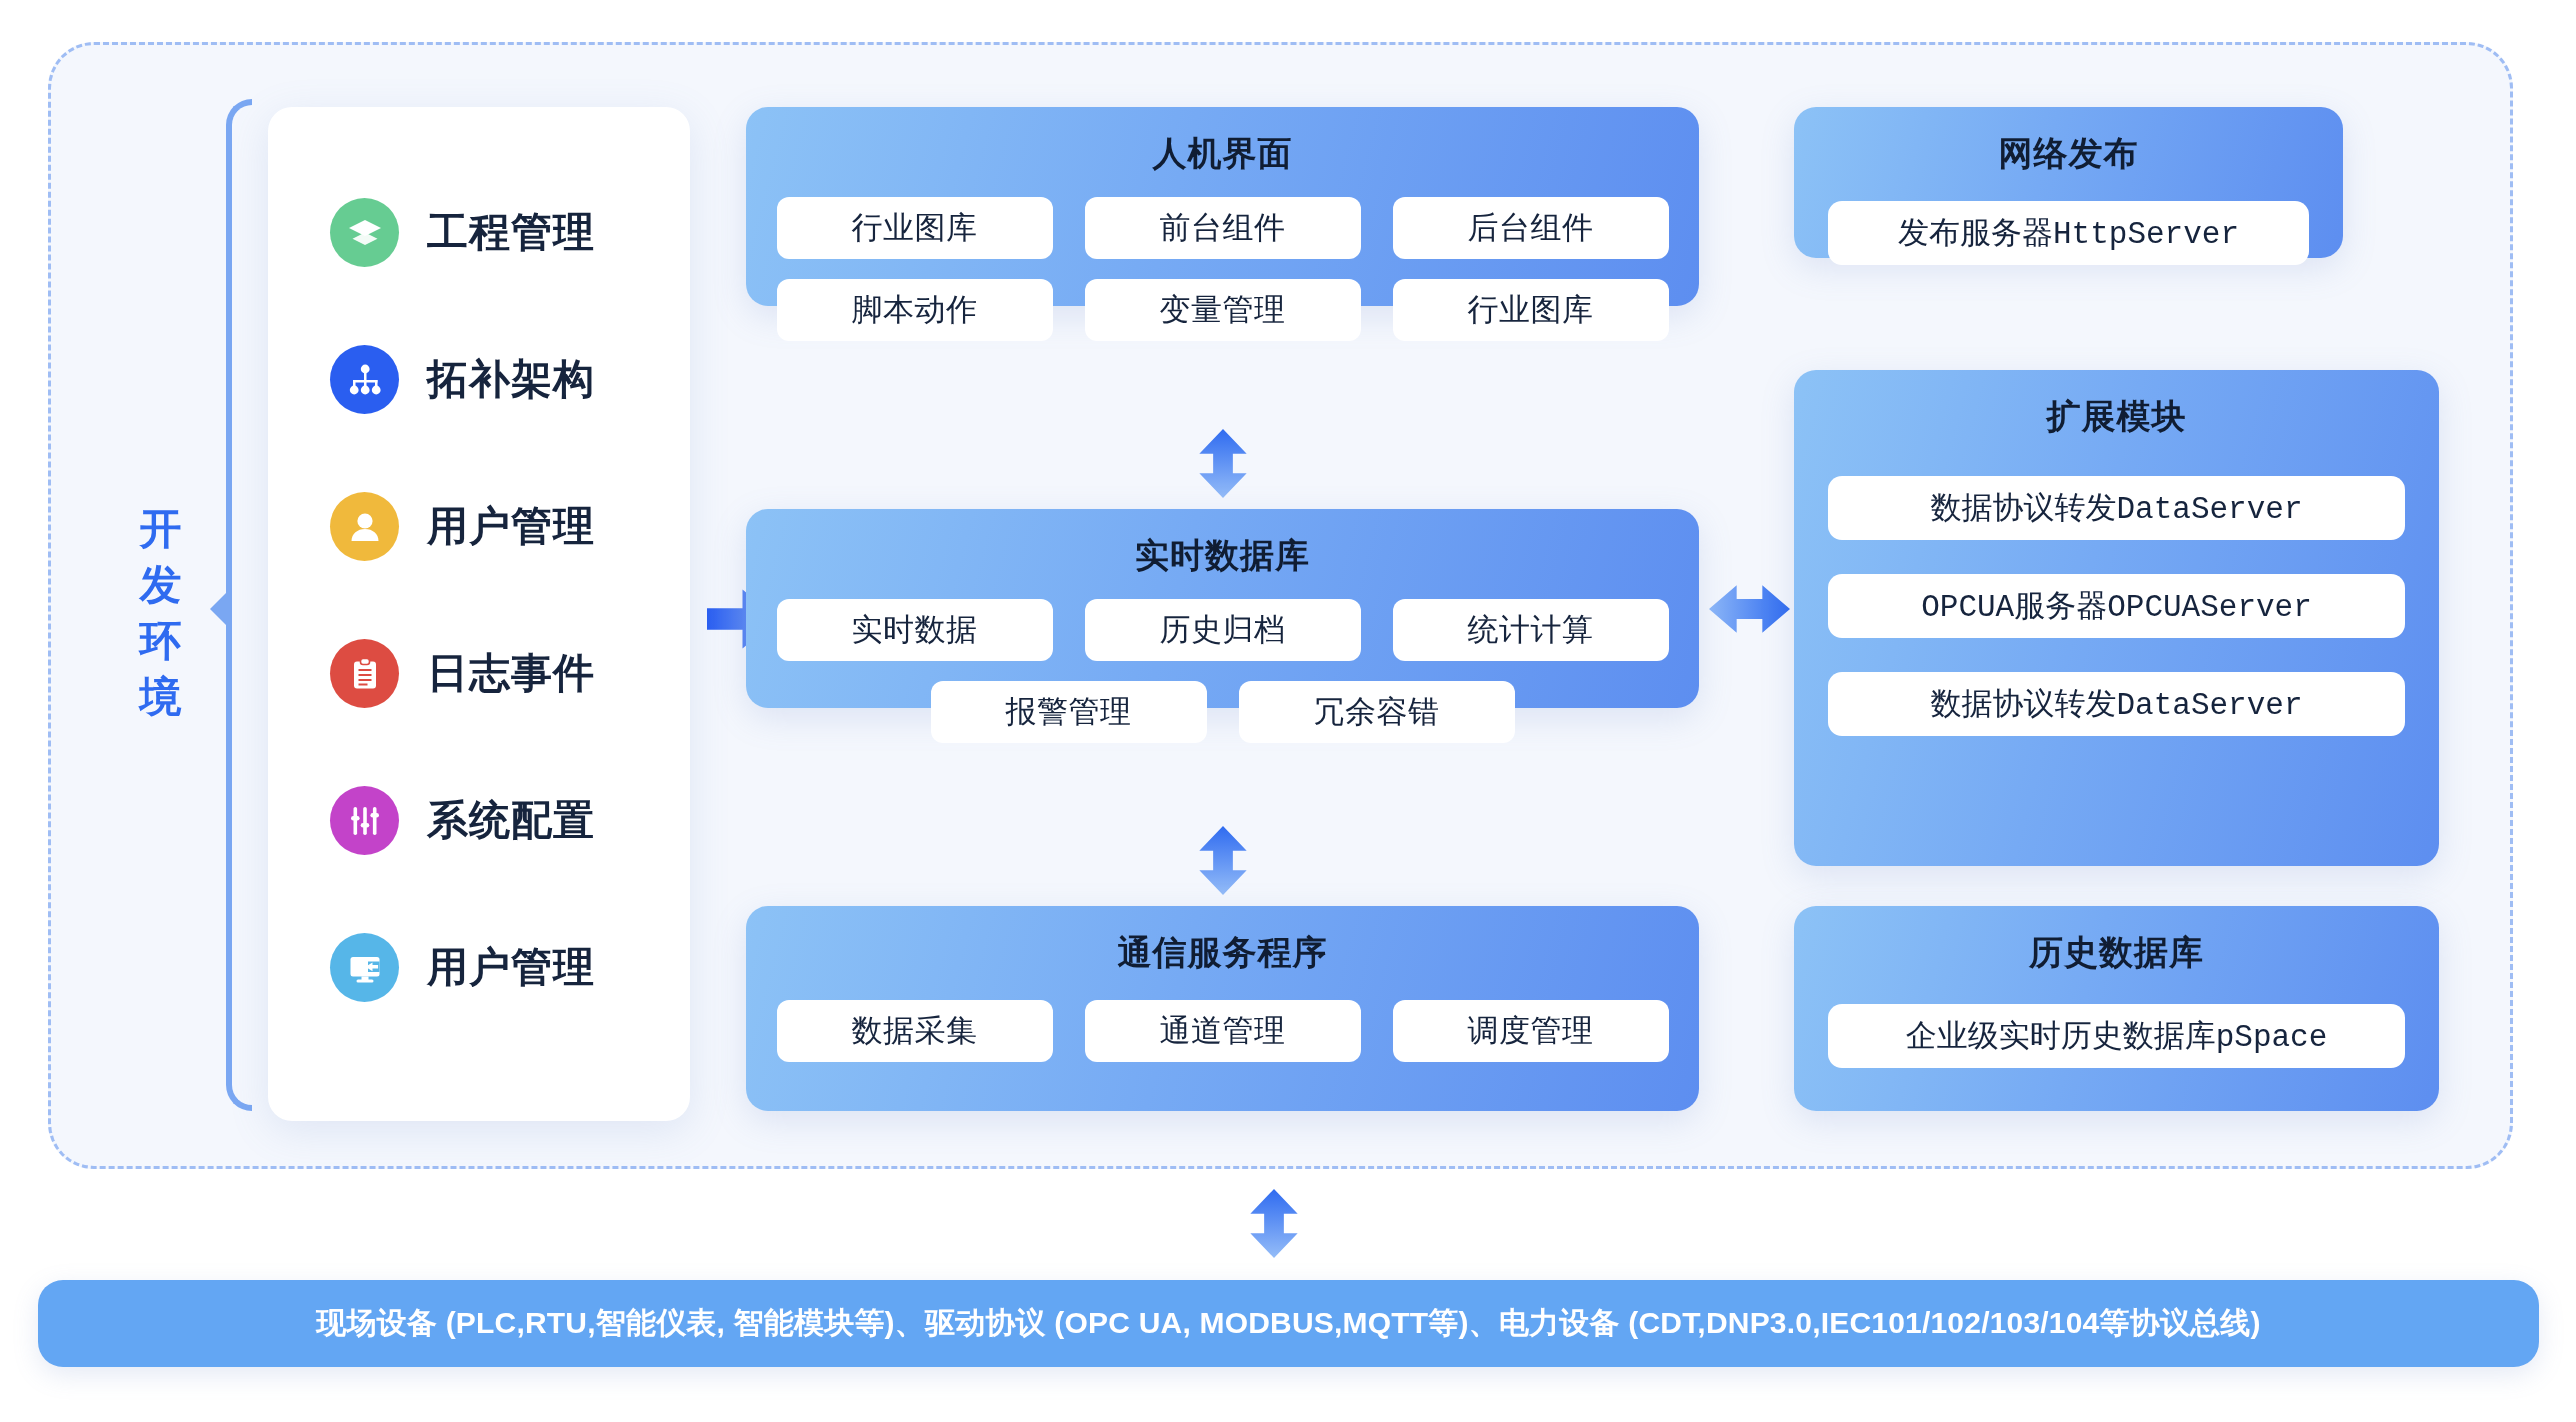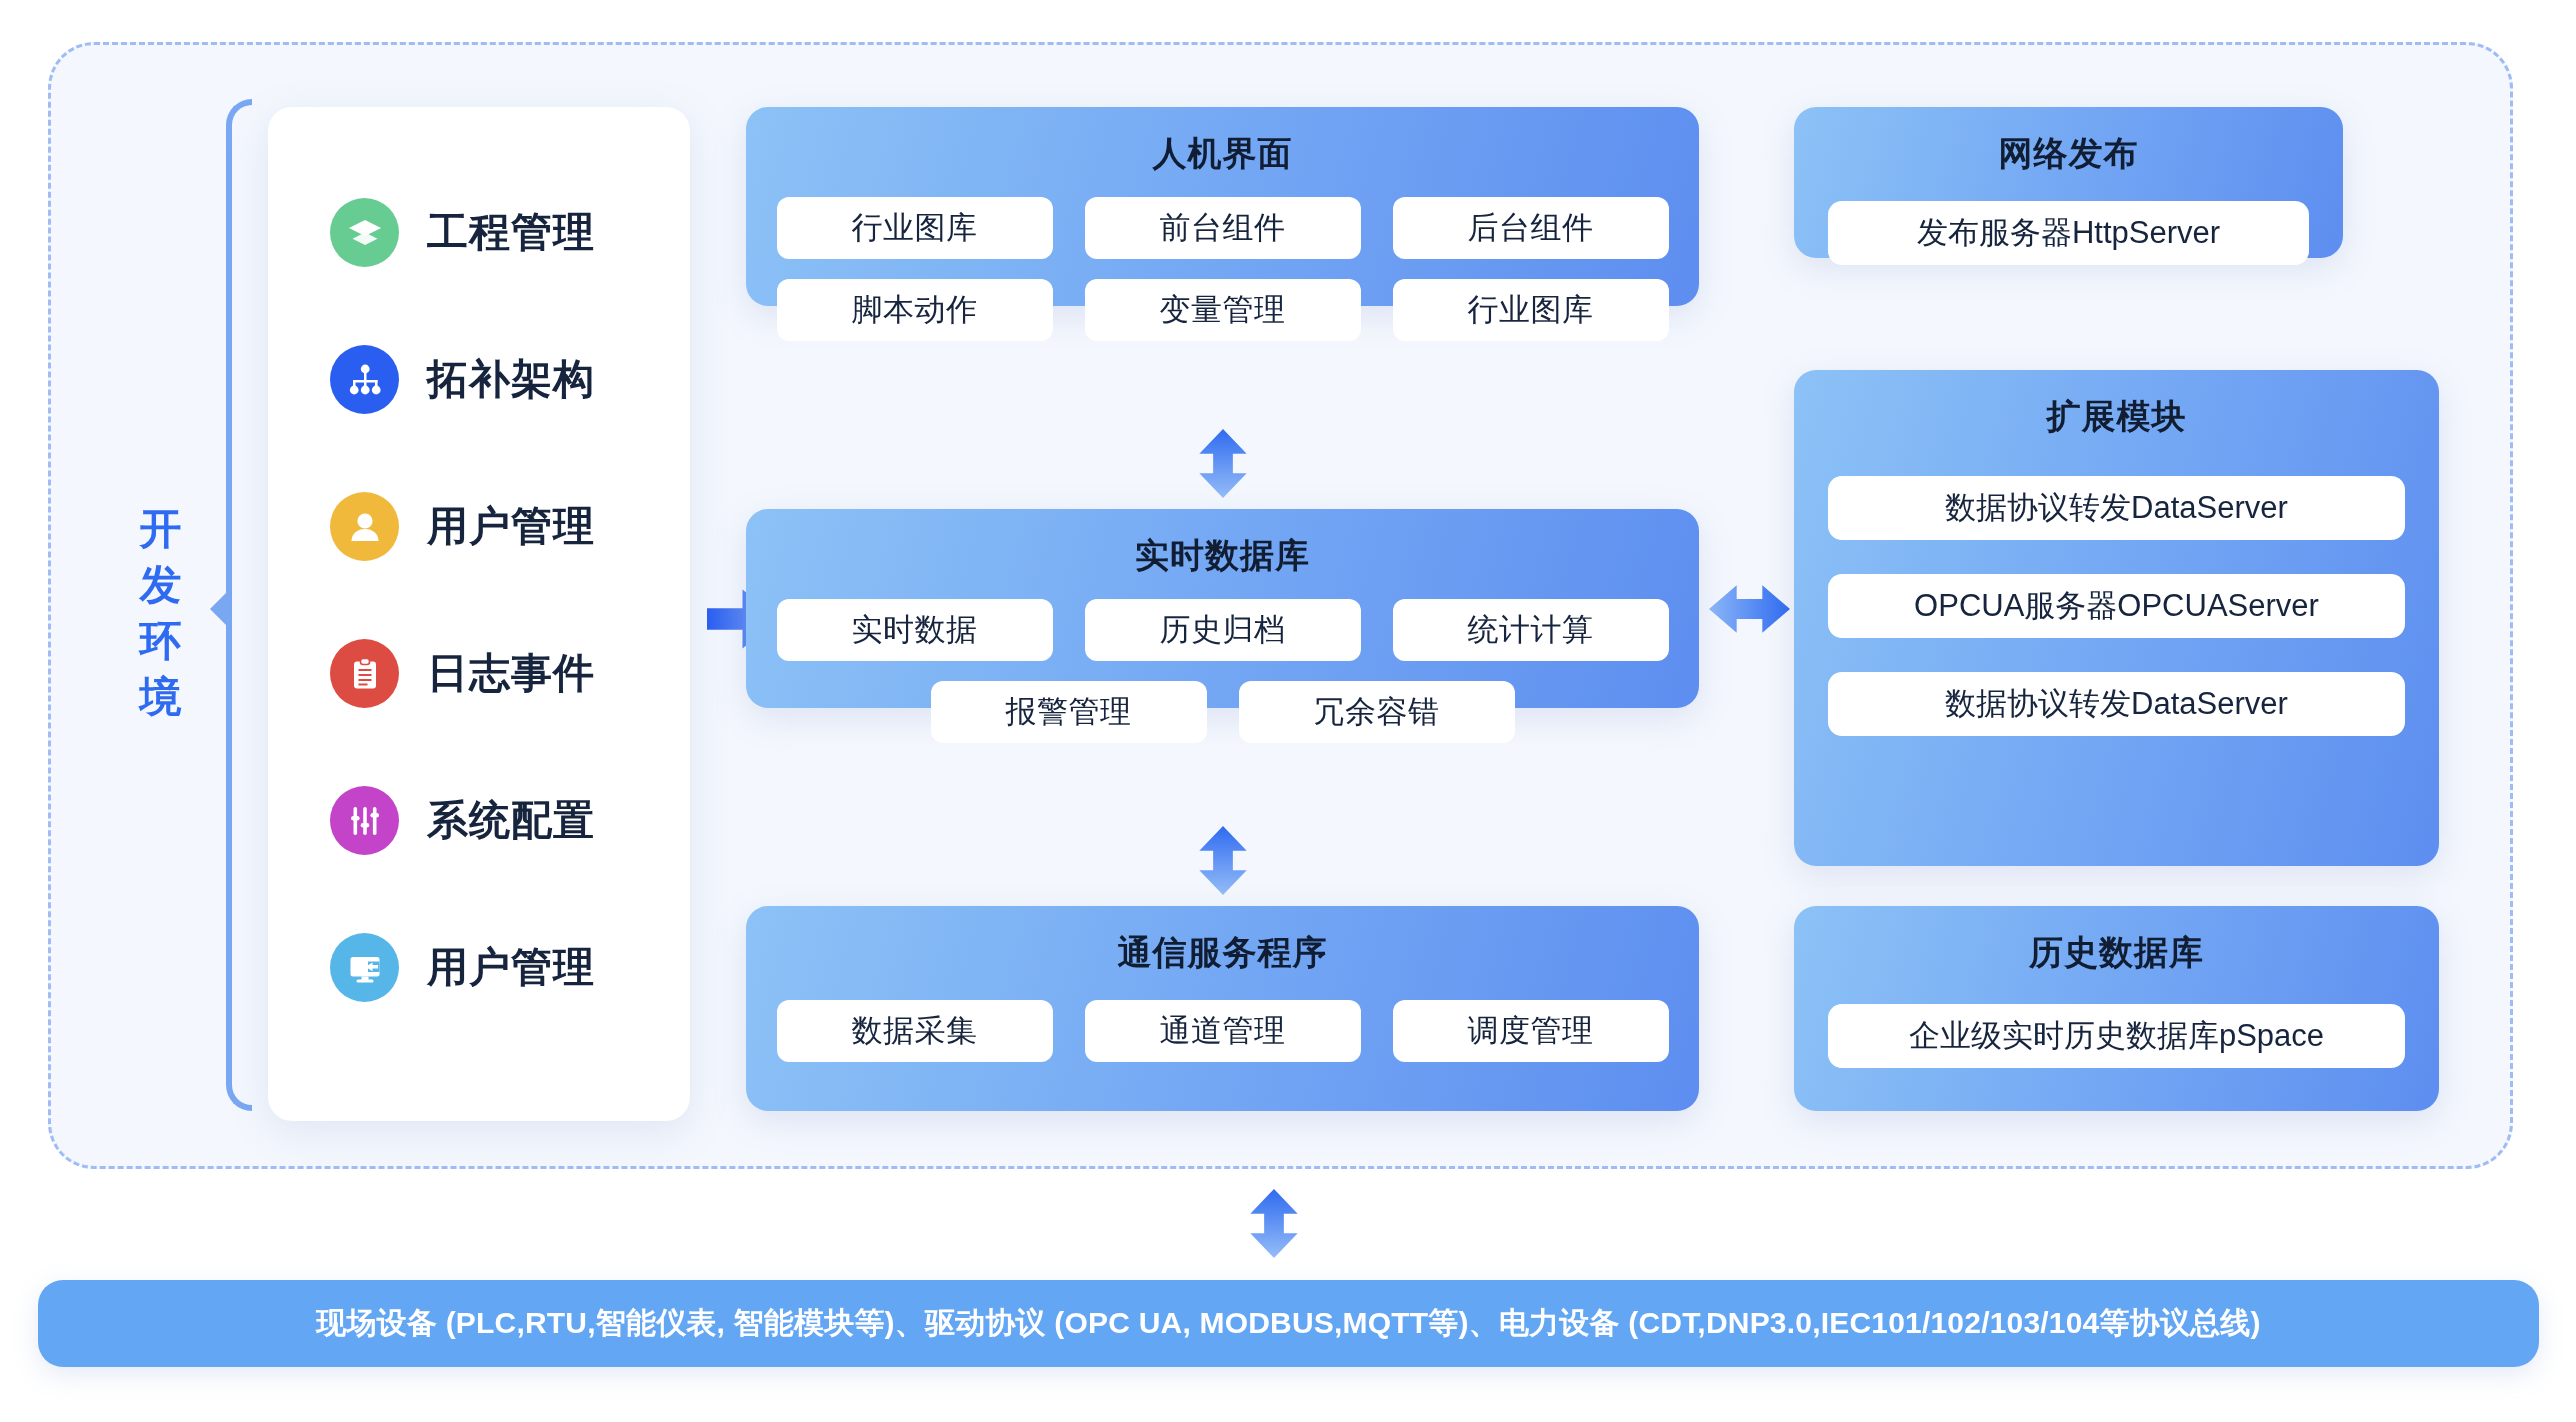--- a/index.html
+++ b/index.html
@@ -125,20 +125,21 @@
   }
   .chip-wide {
     background: #ffffff;
     border-radius: 14px;
     height: 64px;
     margin: 0 34px;
     display: flex; align-items: center; justify-content: center;
     font-size: 31px;
     color: #16243d;
     white-space: nowrap;
+    font-family: Liberation Mono, monospace;
   }
 
   
   #panel-hmi  { left: 746px; top: 107px;  width: 953px; height: 199px; }
   #panel-rtdb { left: 746px; top: 509px;  width: 953px; height: 199px; }
   #panel-comm { left: 746px; top: 906px;  width: 953px; height: 205px; }
   #panel-web  { left: 1794px; top: 107px; width: 549px; height: 151px; }
   #panel-ext  { left: 1794px; top: 370px; width: 645px; height: 496px; }
   #panel-hist { left: 1794px; top: 906px; width: 645px; height: 205px; }
 

